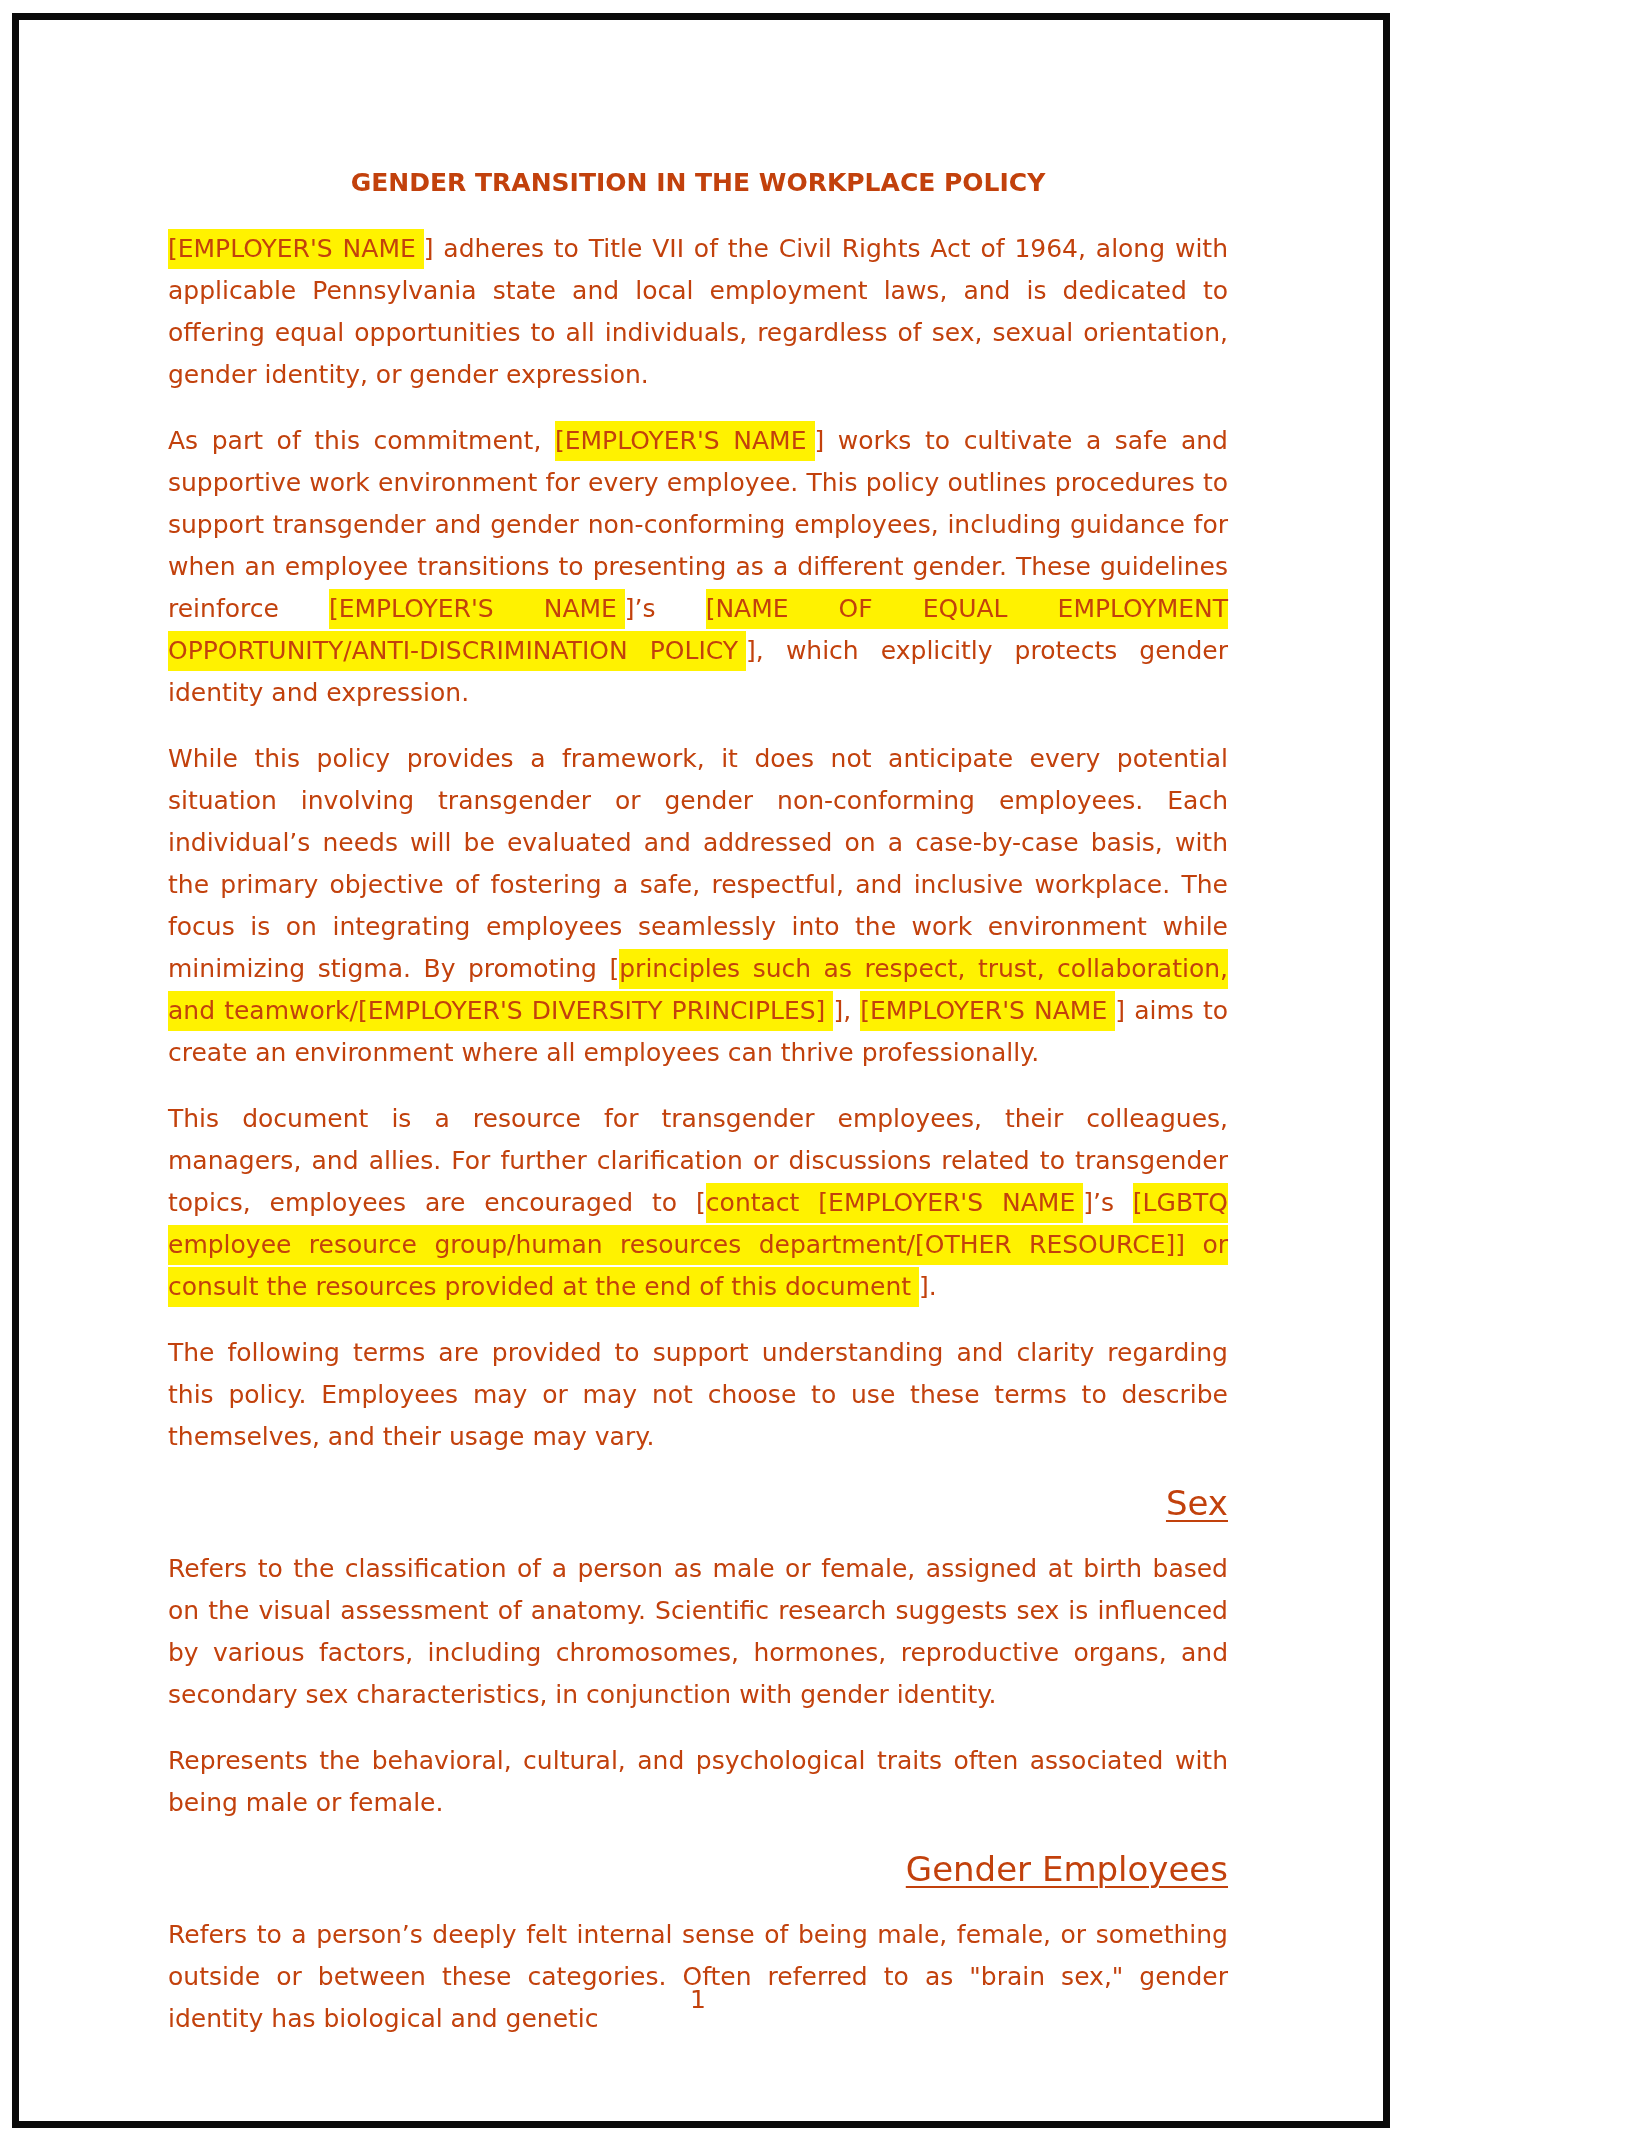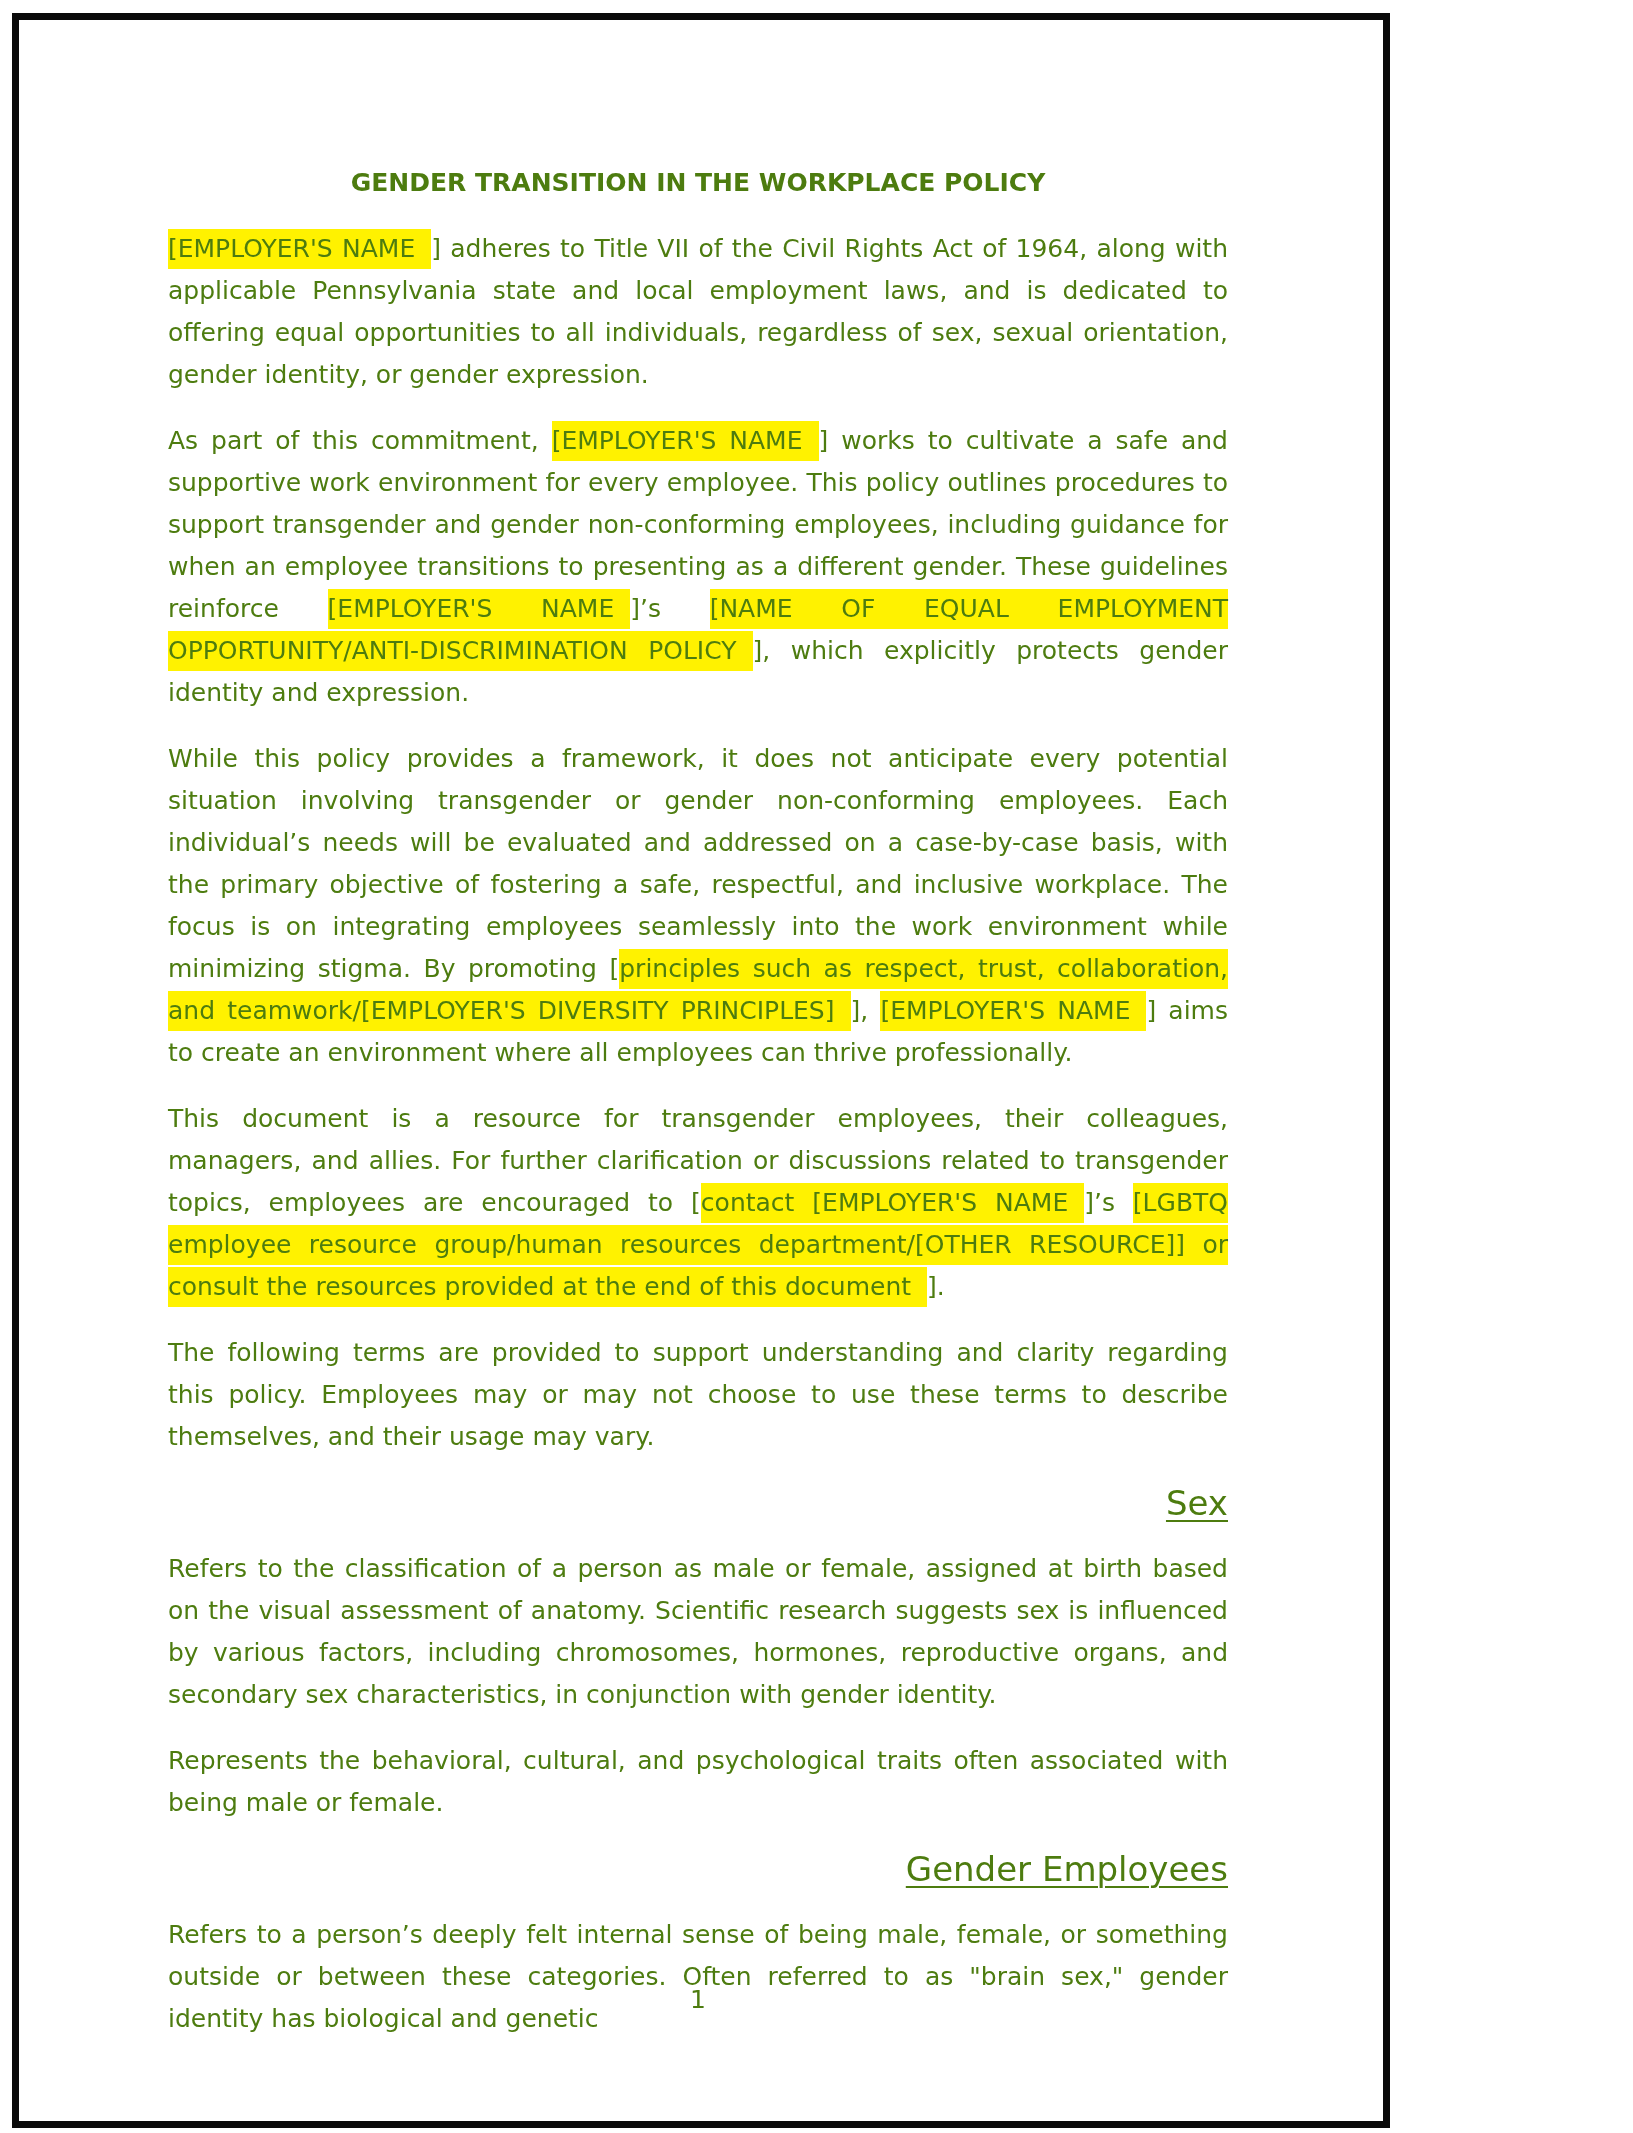--- a/index.html
+++ b/index.html
@@ -2,21 +2,21 @@
 <html style="--hl: #fff200;"><head>
 <meta charset="utf-8">
 <style>
   html, body { margin: 0; padding: 0; background: #ffffff; }
   .page {
     position: relative;
     width: 1396px;
     height: 2133px;
     background: #ffffff;
     overflow: hidden;
-    color: #4d7c0f;
+    color: #c2410c;
     font-family: "DejaVu Sans", sans-serif;
     border-radius: 8px;
   }
   .page-frame {
     position: absolute;
     top: 13px; left: 12px; right: 6px; bottom: 5px;
     border: 7px solid #0a0a0a;
     pointer-events: none;
   }
   .content {
@@ -50,21 +50,21 @@
     text-underline-offset: 5px;
   }
   .para {
     font-size: 25px;
     line-height: 42px;
     margin: 0 0 24px 0;
     text-align: justify;
   }
   .hl {
     background: var(--hl, #fff200);
-    padding: 5px 16px 6px 0;
+    padding: 5px 8px 6px 0;
   }
   .footer {
     position: absolute;
     left: 0; right: 0;
     top: 1979px;
     text-align: center;
     font-size: 25px;
     line-height: 42px;
   }
 </style>

